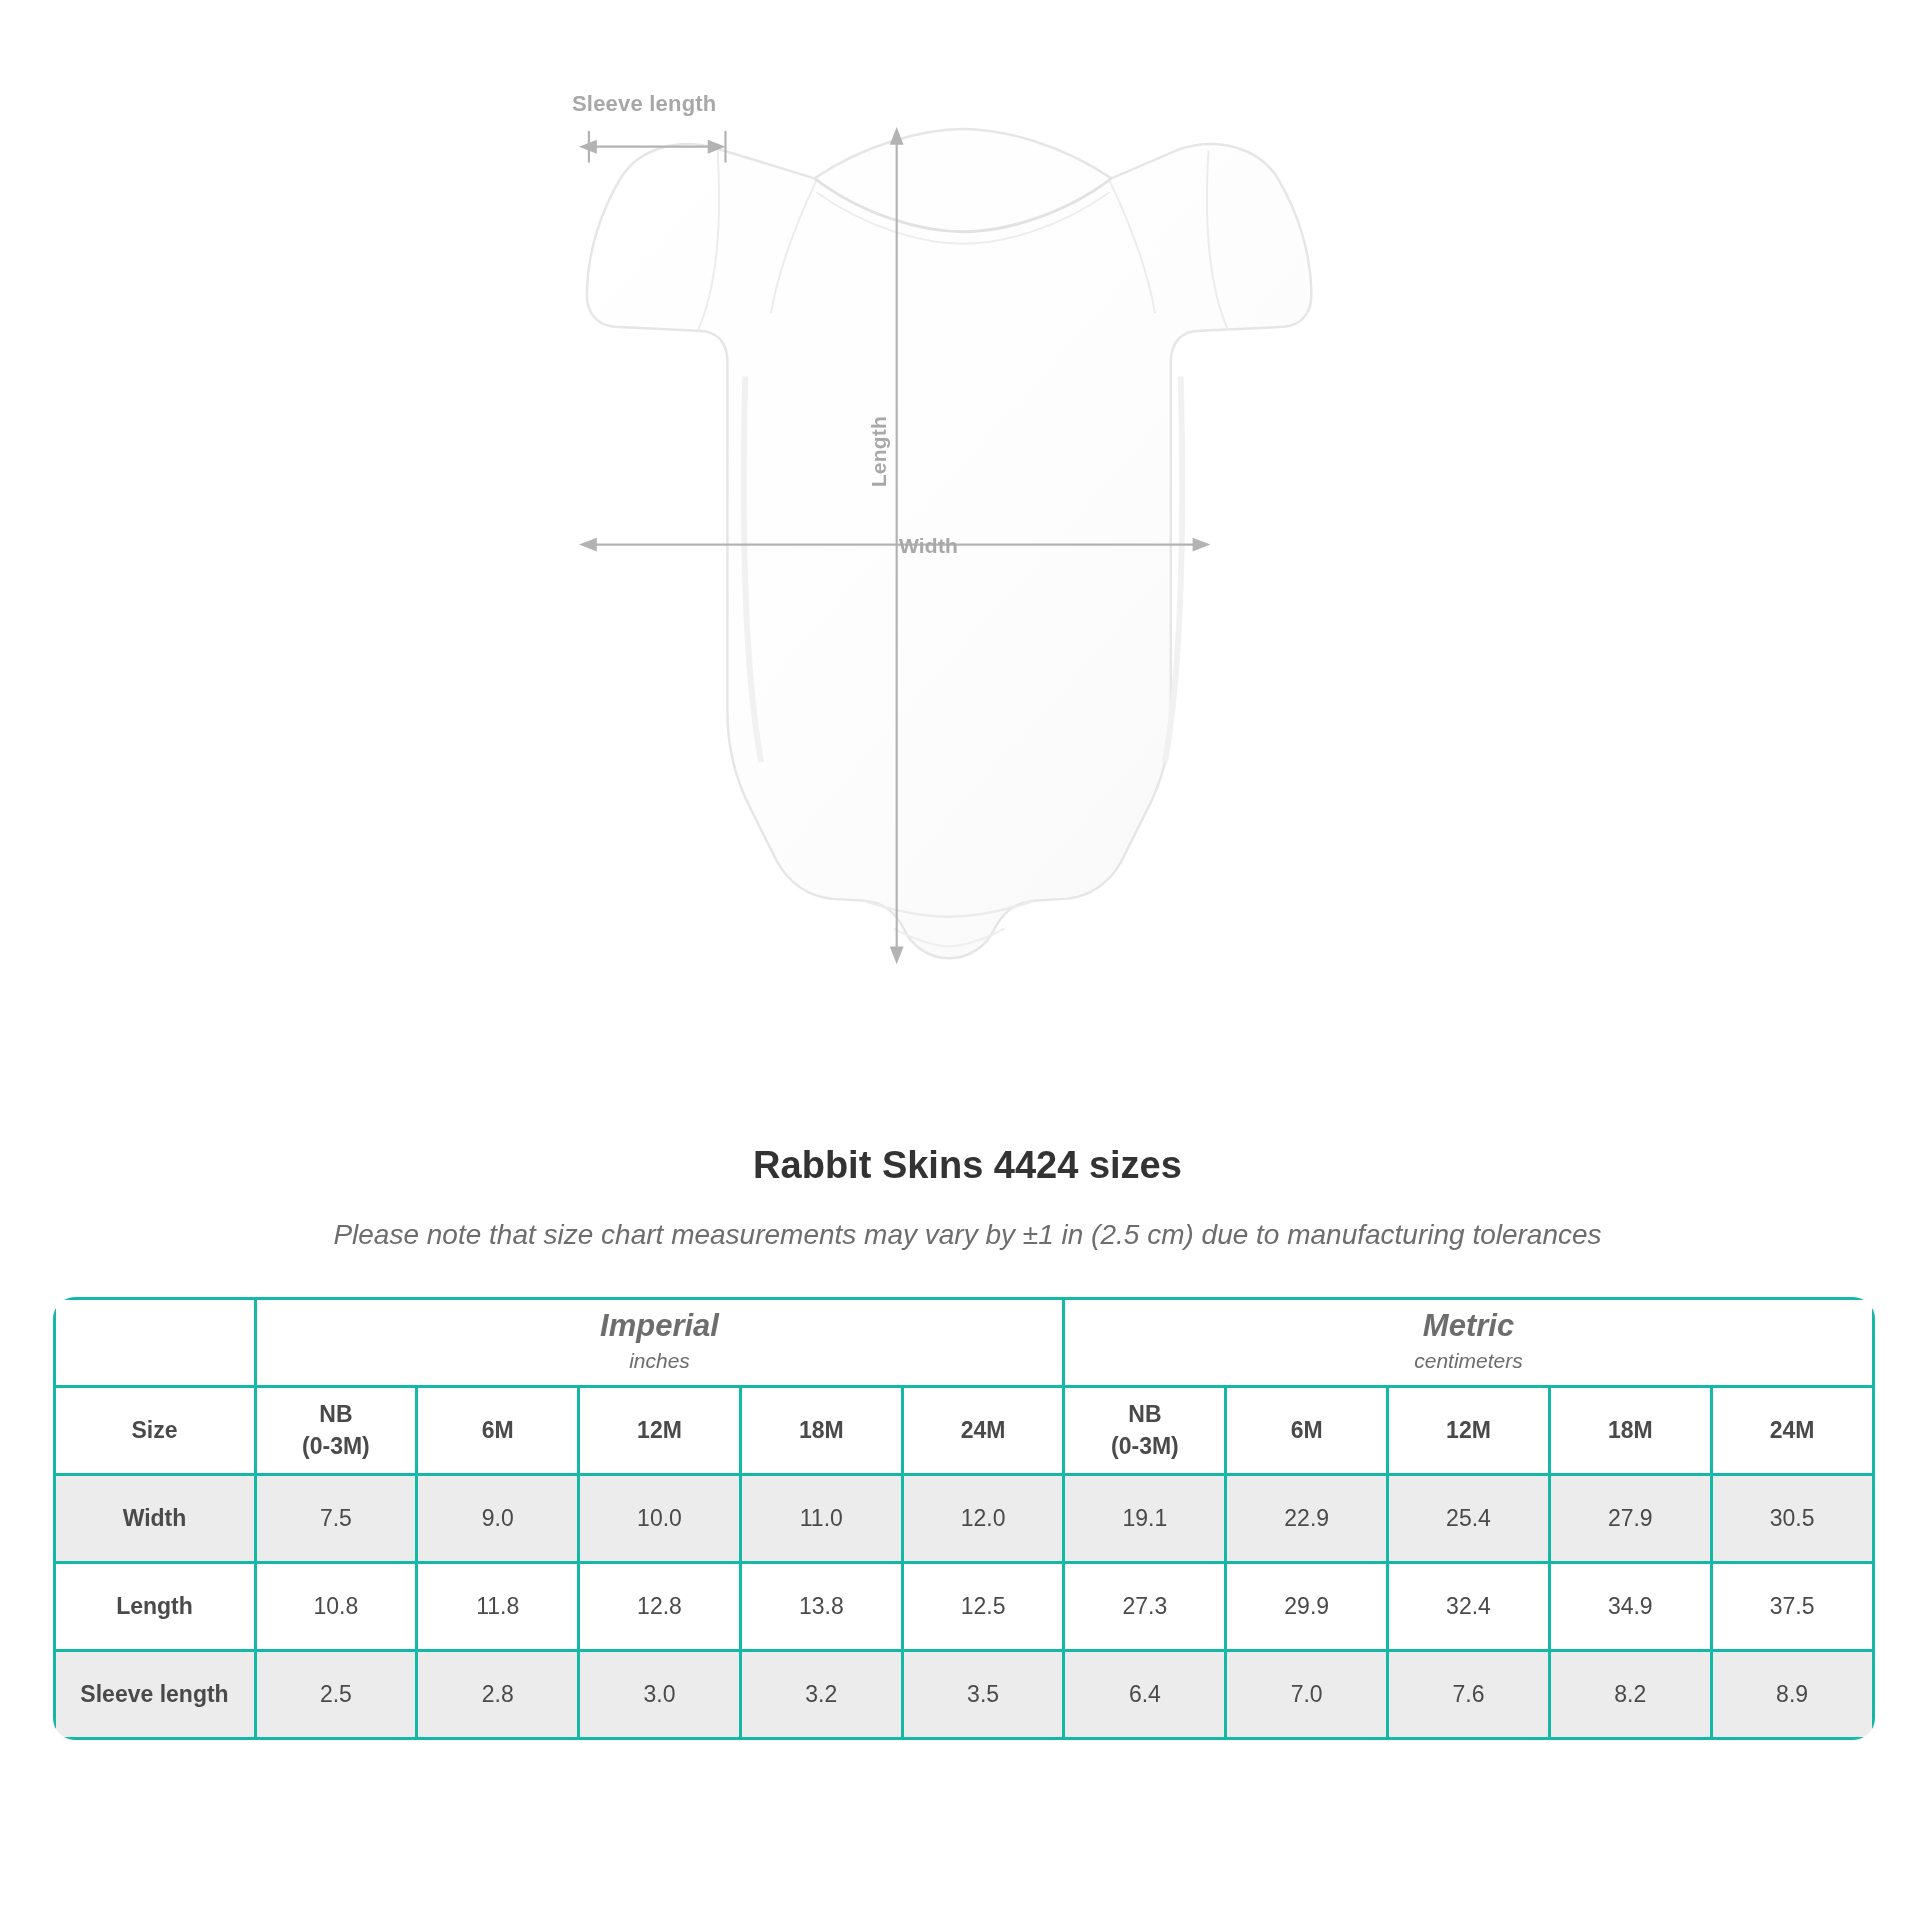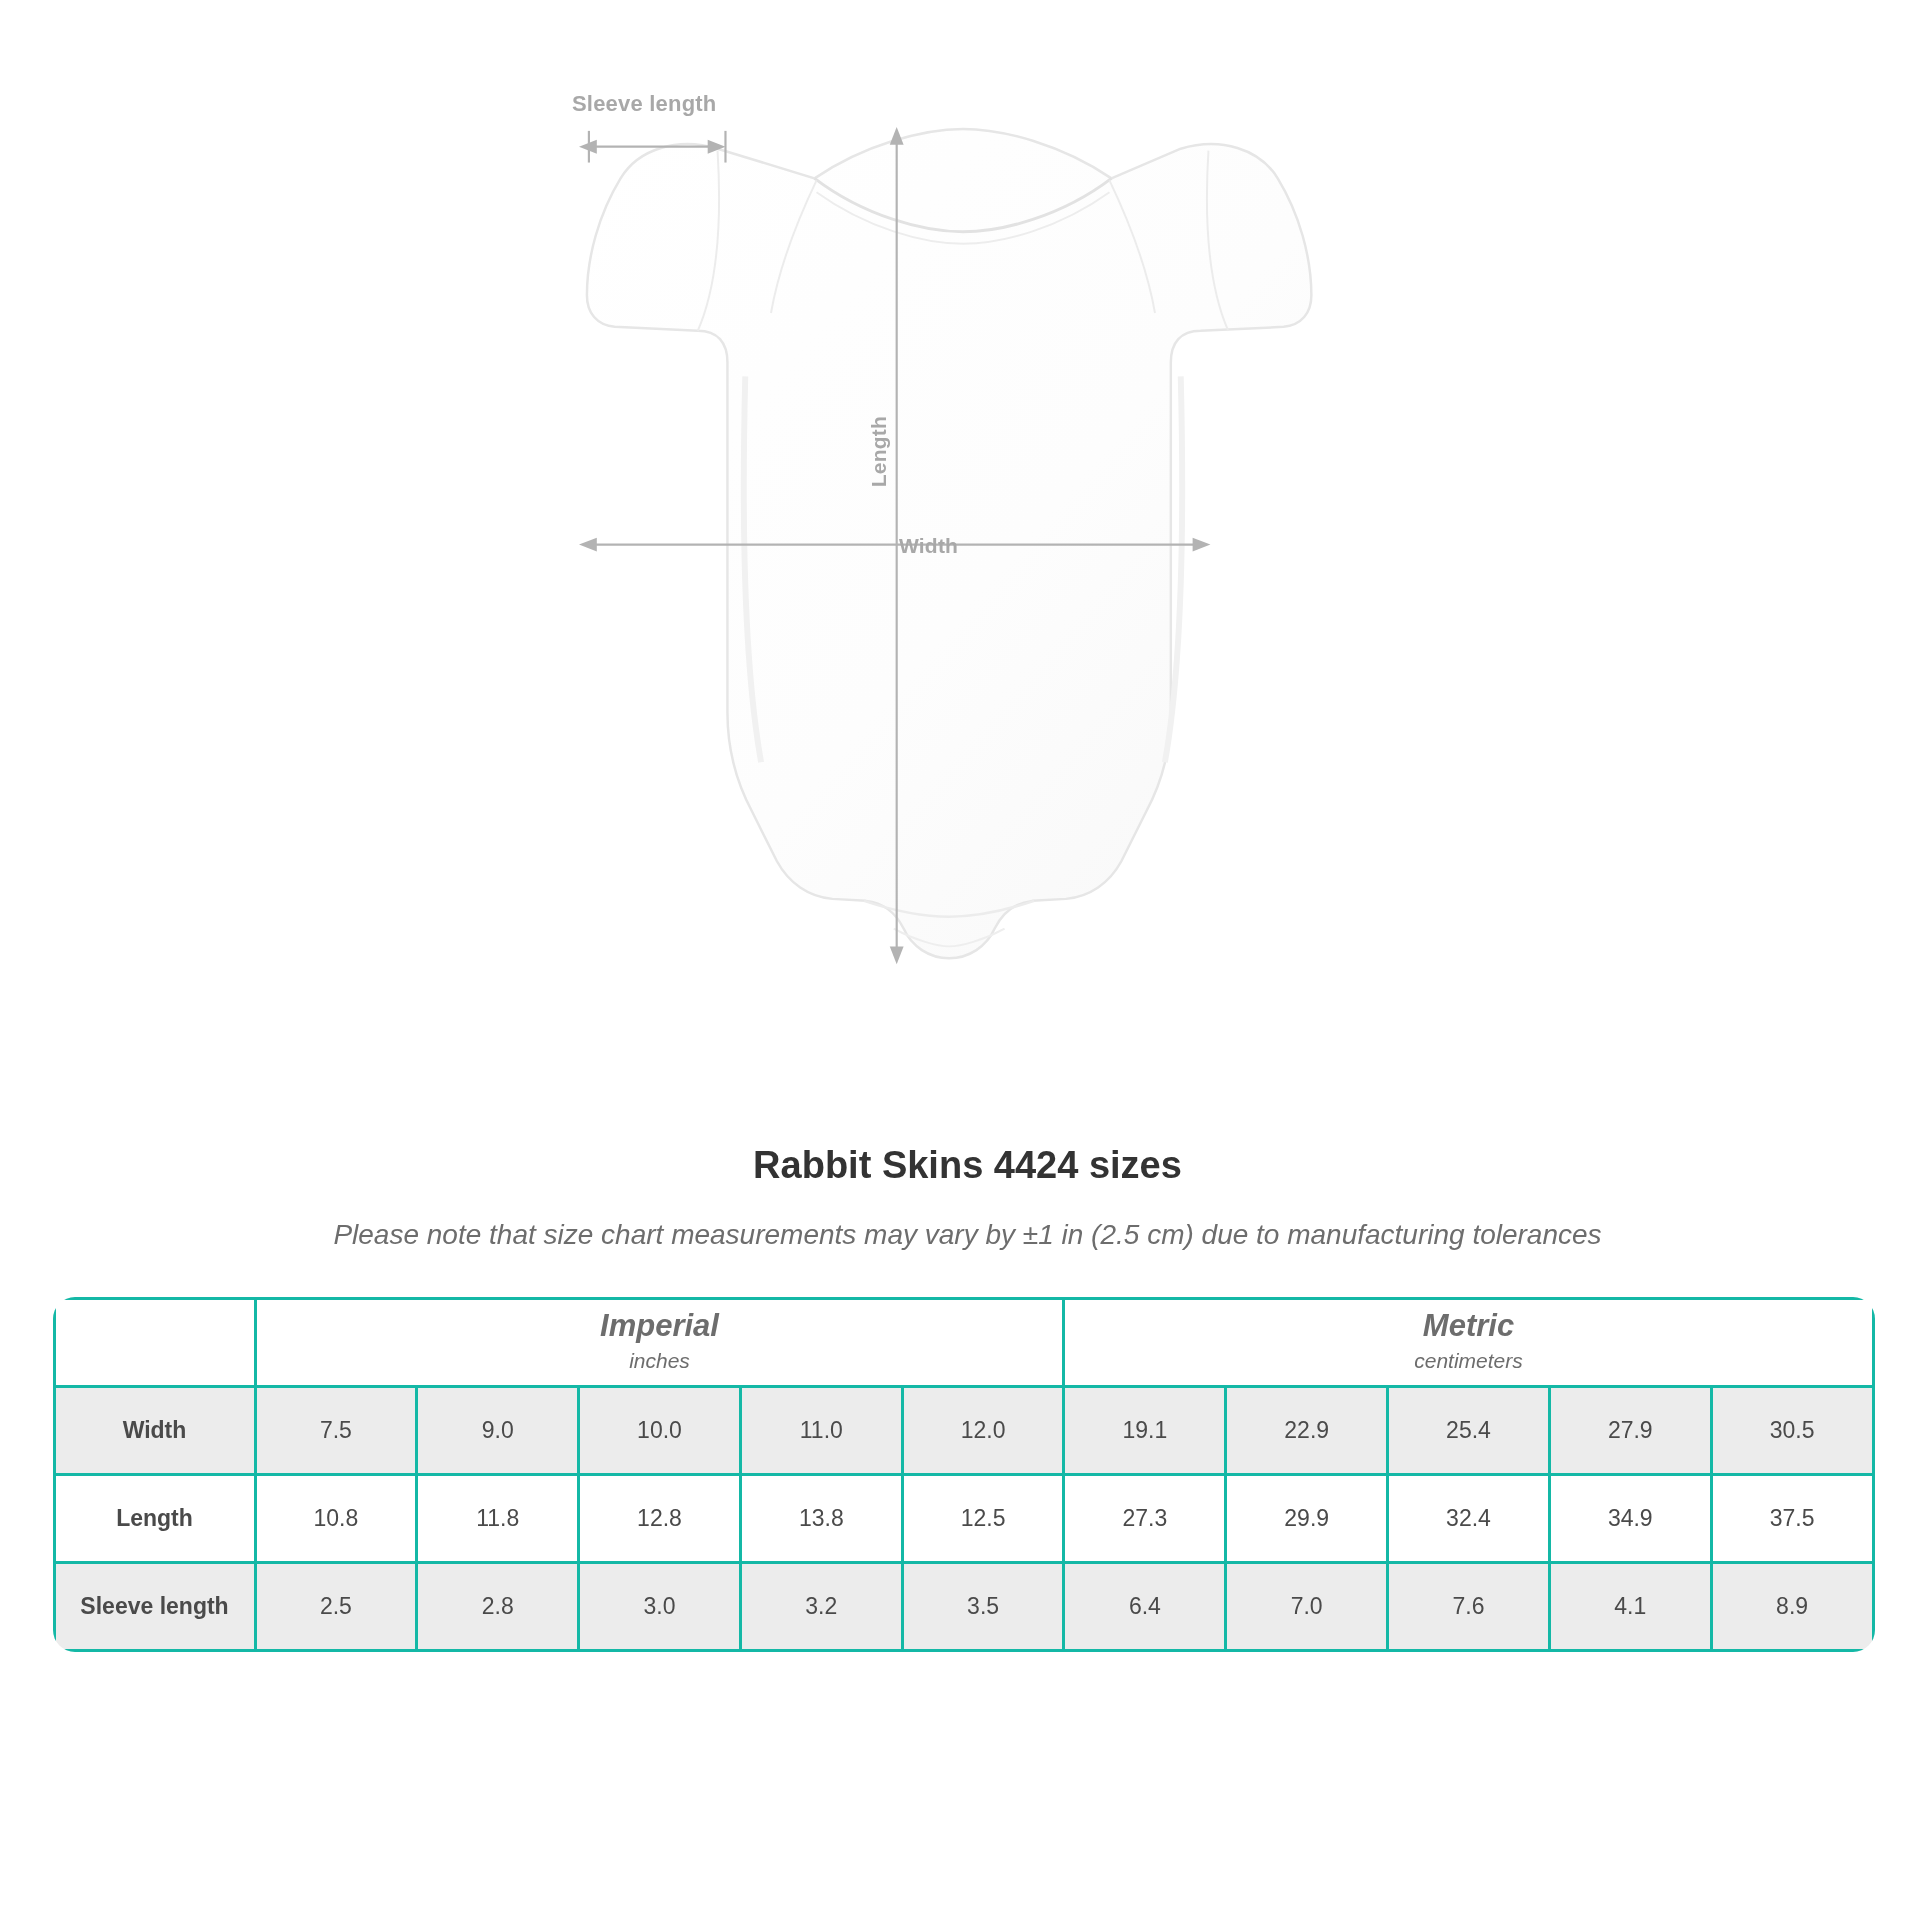--- a/index.html
+++ b/index.html
@@ -245,20 +245,39 @@
           <td colspan="5">
             <div class="unit-name">Imperial</div>
             <div class="unit-sub">inches</div>
           </td>
           <td colspan="5">
             <div class="unit-name">Metric</div>
             <div class="unit-sub">centimeters</div>
           </td>
         </tr>
 
+        <tr class="hdrrow">
+          <td class="first-col">Size</td>
+          <td>
+            <span class="nb-main">NB</span>
+            <span class="nb-sub">(0-3M)</span>
+          </td>
+          <td>6M</td>
+          <td>12M</td>
+          <td>18M</td>
+          <td>24M</td>
+          <td>
+            <span class="nb-main">NB</span>
+            <span class="nb-sub">(0-3M)</span>
+          </td>
+          <td>6M</td>
+          <td>12M</td>
+          <td>18M</td>
+          <td>24M</td>
+        </tr>
 
         <tr class="shaded">
           <td class="first-col rowlabel">Width</td>
           <td>7.5</td>
           <td>9.0</td>
           <td>10.0</td>
           <td>11.0</td>
           <td>12.0</td>
           <td>19.1</td>
           <td>22.9</td>
@@ -284,21 +303,21 @@
         <tr class="shaded">
           <td class="first-col rowlabel">Sleeve length</td>
           <td>2.5</td>
           <td>2.8</td>
           <td>3.0</td>
           <td>3.2</td>
           <td>3.5</td>
           <td>6.4</td>
           <td>7.0</td>
           <td>7.6</td>
-          <td>4.1</td>
+          <td>8.2</td>
           <td>8.9</td>
         </tr>
       </tbody>
     </table>
   </div>
 
 </div>
 
 
 </body></html>

